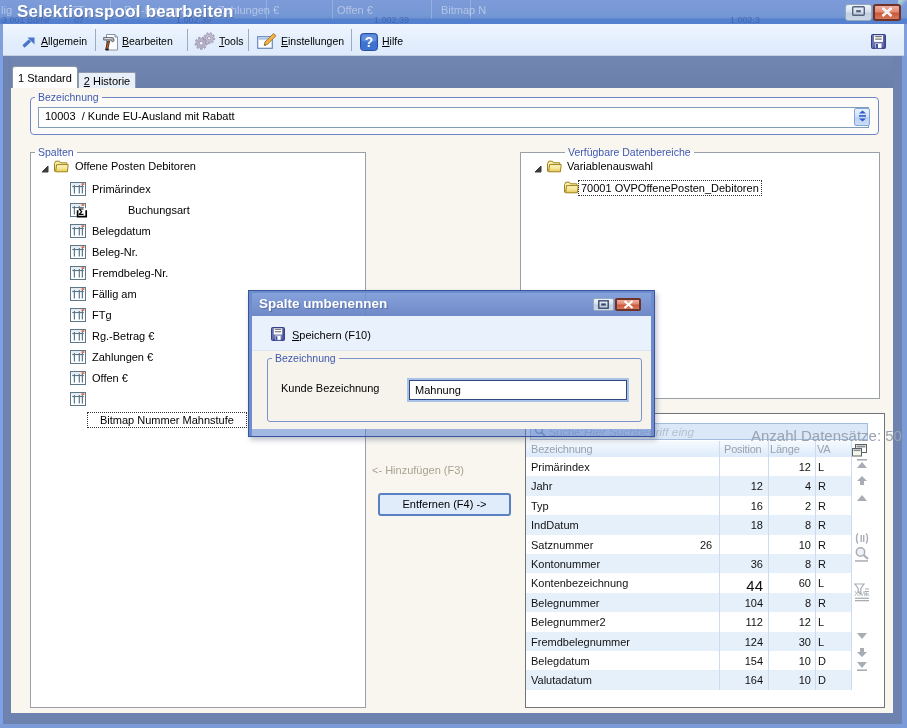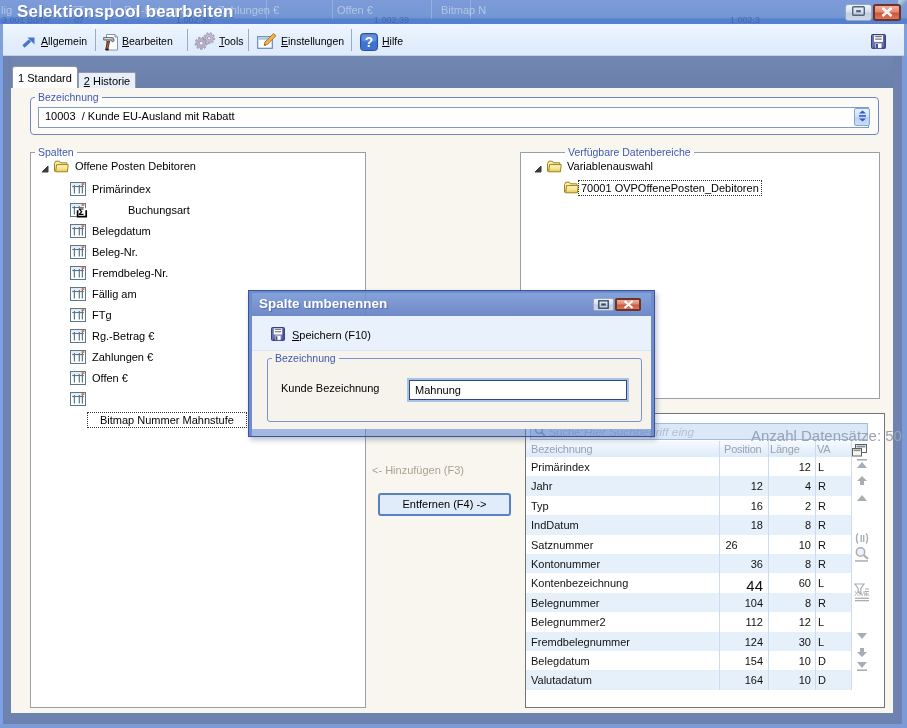--- a/index.html
+++ b/index.html
@@ -275,21 +275,21 @@
 <div class="abs" style="left:700px;top:500px;width:63px;text-align:right;font-size:11px;color:#111;">16</div>
 <div class="abs" style="left:748px;top:500px;width:63px;text-align:right;font-size:11px;color:#111;">2</div>
 <div class="abs" style="left:818px;top:500px;font-size:11px;color:#111;">R</div>
 <div class="abs" style="left:526px;top:515px;width:325px;height:20px;background:#e6f0fb;"></div>
 <div class="abs" style="left:531px;top:519px;font-size:11px;color:#111;">IndDatum</div>
 <div class="abs" style="left:700px;top:519px;width:63px;text-align:right;font-size:11px;color:#111;">18</div>
 <div class="abs" style="left:748px;top:519px;width:63px;text-align:right;font-size:11px;color:#111;">8</div>
 <div class="abs" style="left:818px;top:519px;font-size:11px;color:#111;">R</div>
 <div class="abs" style="left:526px;top:535px;width:325px;height:19px;background:#fff;"></div>
 <div class="abs" style="left:531px;top:539px;font-size:11px;color:#111;">Satznummer</div>
-<div class="abs" style="left:700px;top:539px;width:63px;text-align:center;font-size:11px;color:#111;">26</div>
+<div class="abs" style="left:700px;top:539px;width:63px;text-align:left;font-size:11px;color:#111;">26</div>
 <div class="abs" style="left:748px;top:539px;width:63px;text-align:right;font-size:11px;color:#111;">10</div>
 <div class="abs" style="left:818px;top:539px;font-size:11px;color:#111;">R</div>
 <div class="abs" style="left:526px;top:554px;width:325px;height:19px;background:#e6f0fb;"></div>
 <div class="abs" style="left:531px;top:558px;font-size:11px;color:#111;">Kontonummer</div>
 <div class="abs" style="left:700px;top:558px;width:63px;text-align:right;font-size:11px;color:#111;">36</div>
 <div class="abs" style="left:748px;top:558px;width:63px;text-align:right;font-size:11px;color:#111;">8</div>
 <div class="abs" style="left:818px;top:558px;font-size:11px;color:#111;">R</div>
 <div class="abs" style="left:526px;top:573px;width:325px;height:20px;background:#fff;"></div>
 <div class="abs" style="left:531px;top:577px;font-size:11px;color:#111;">Kontenbezeichnung</div>
 <div class="abs" style="left:700px;top:577px;width:63px;text-align:right;font-size:15px;color:#111;">44</div>

